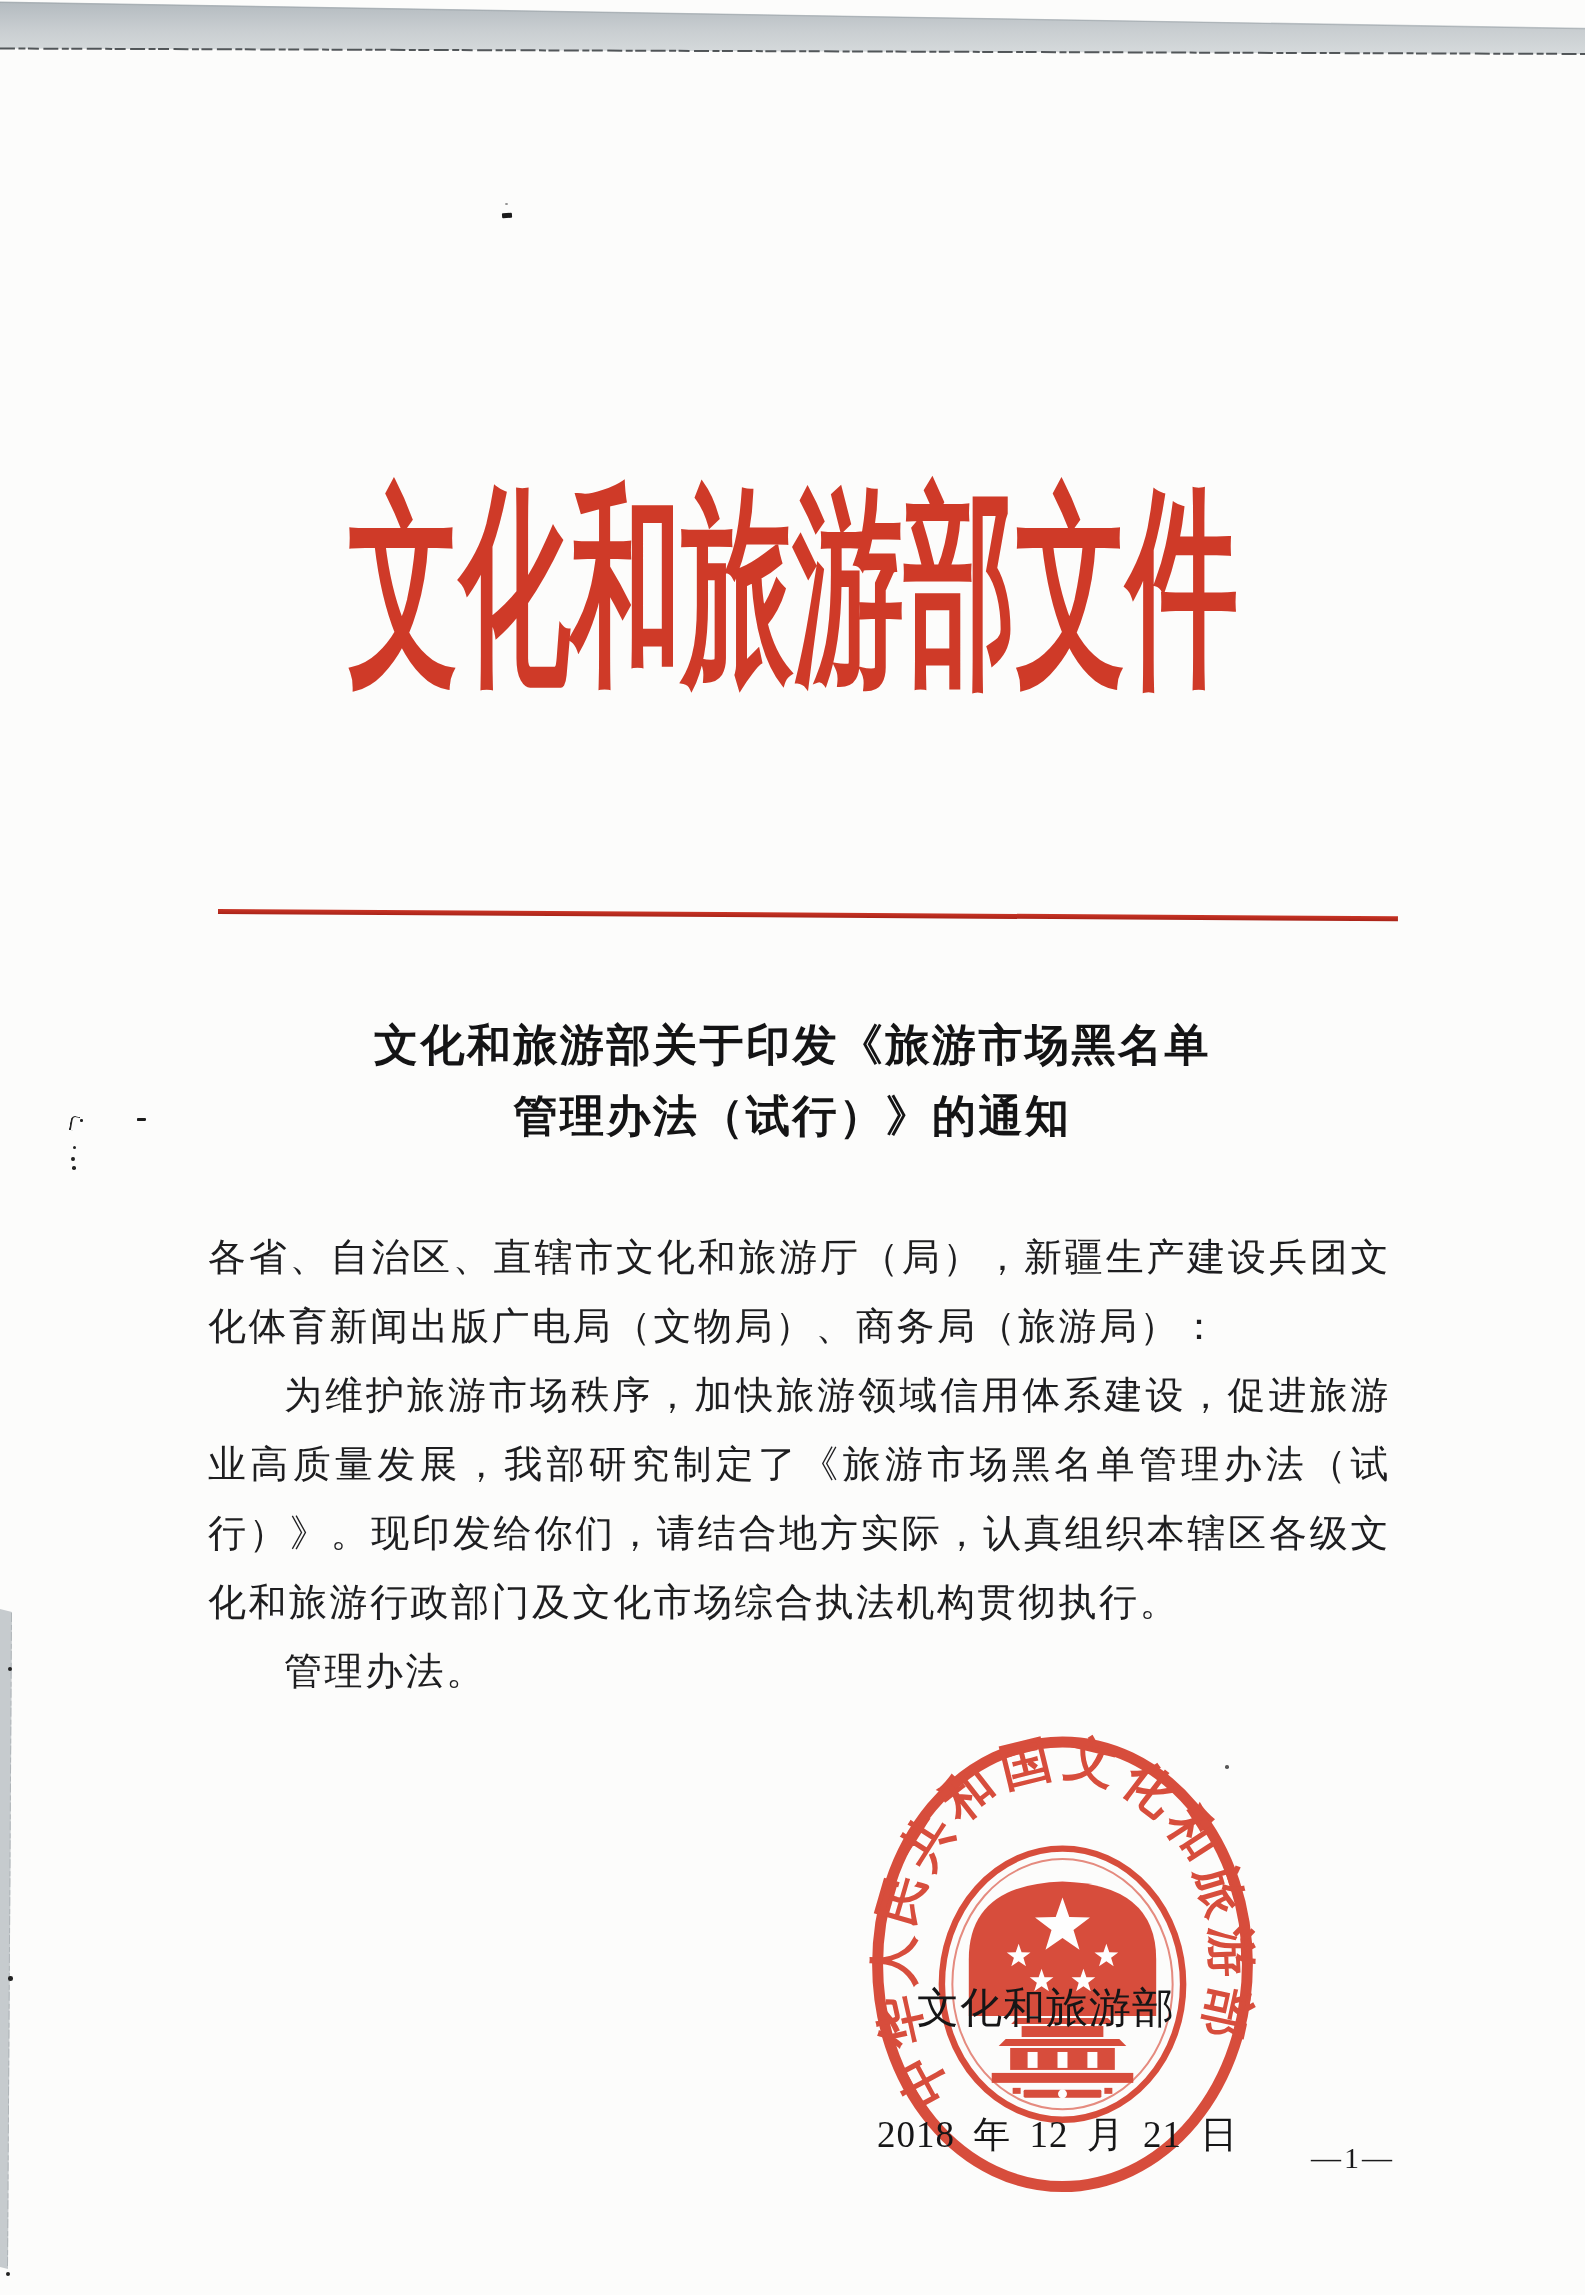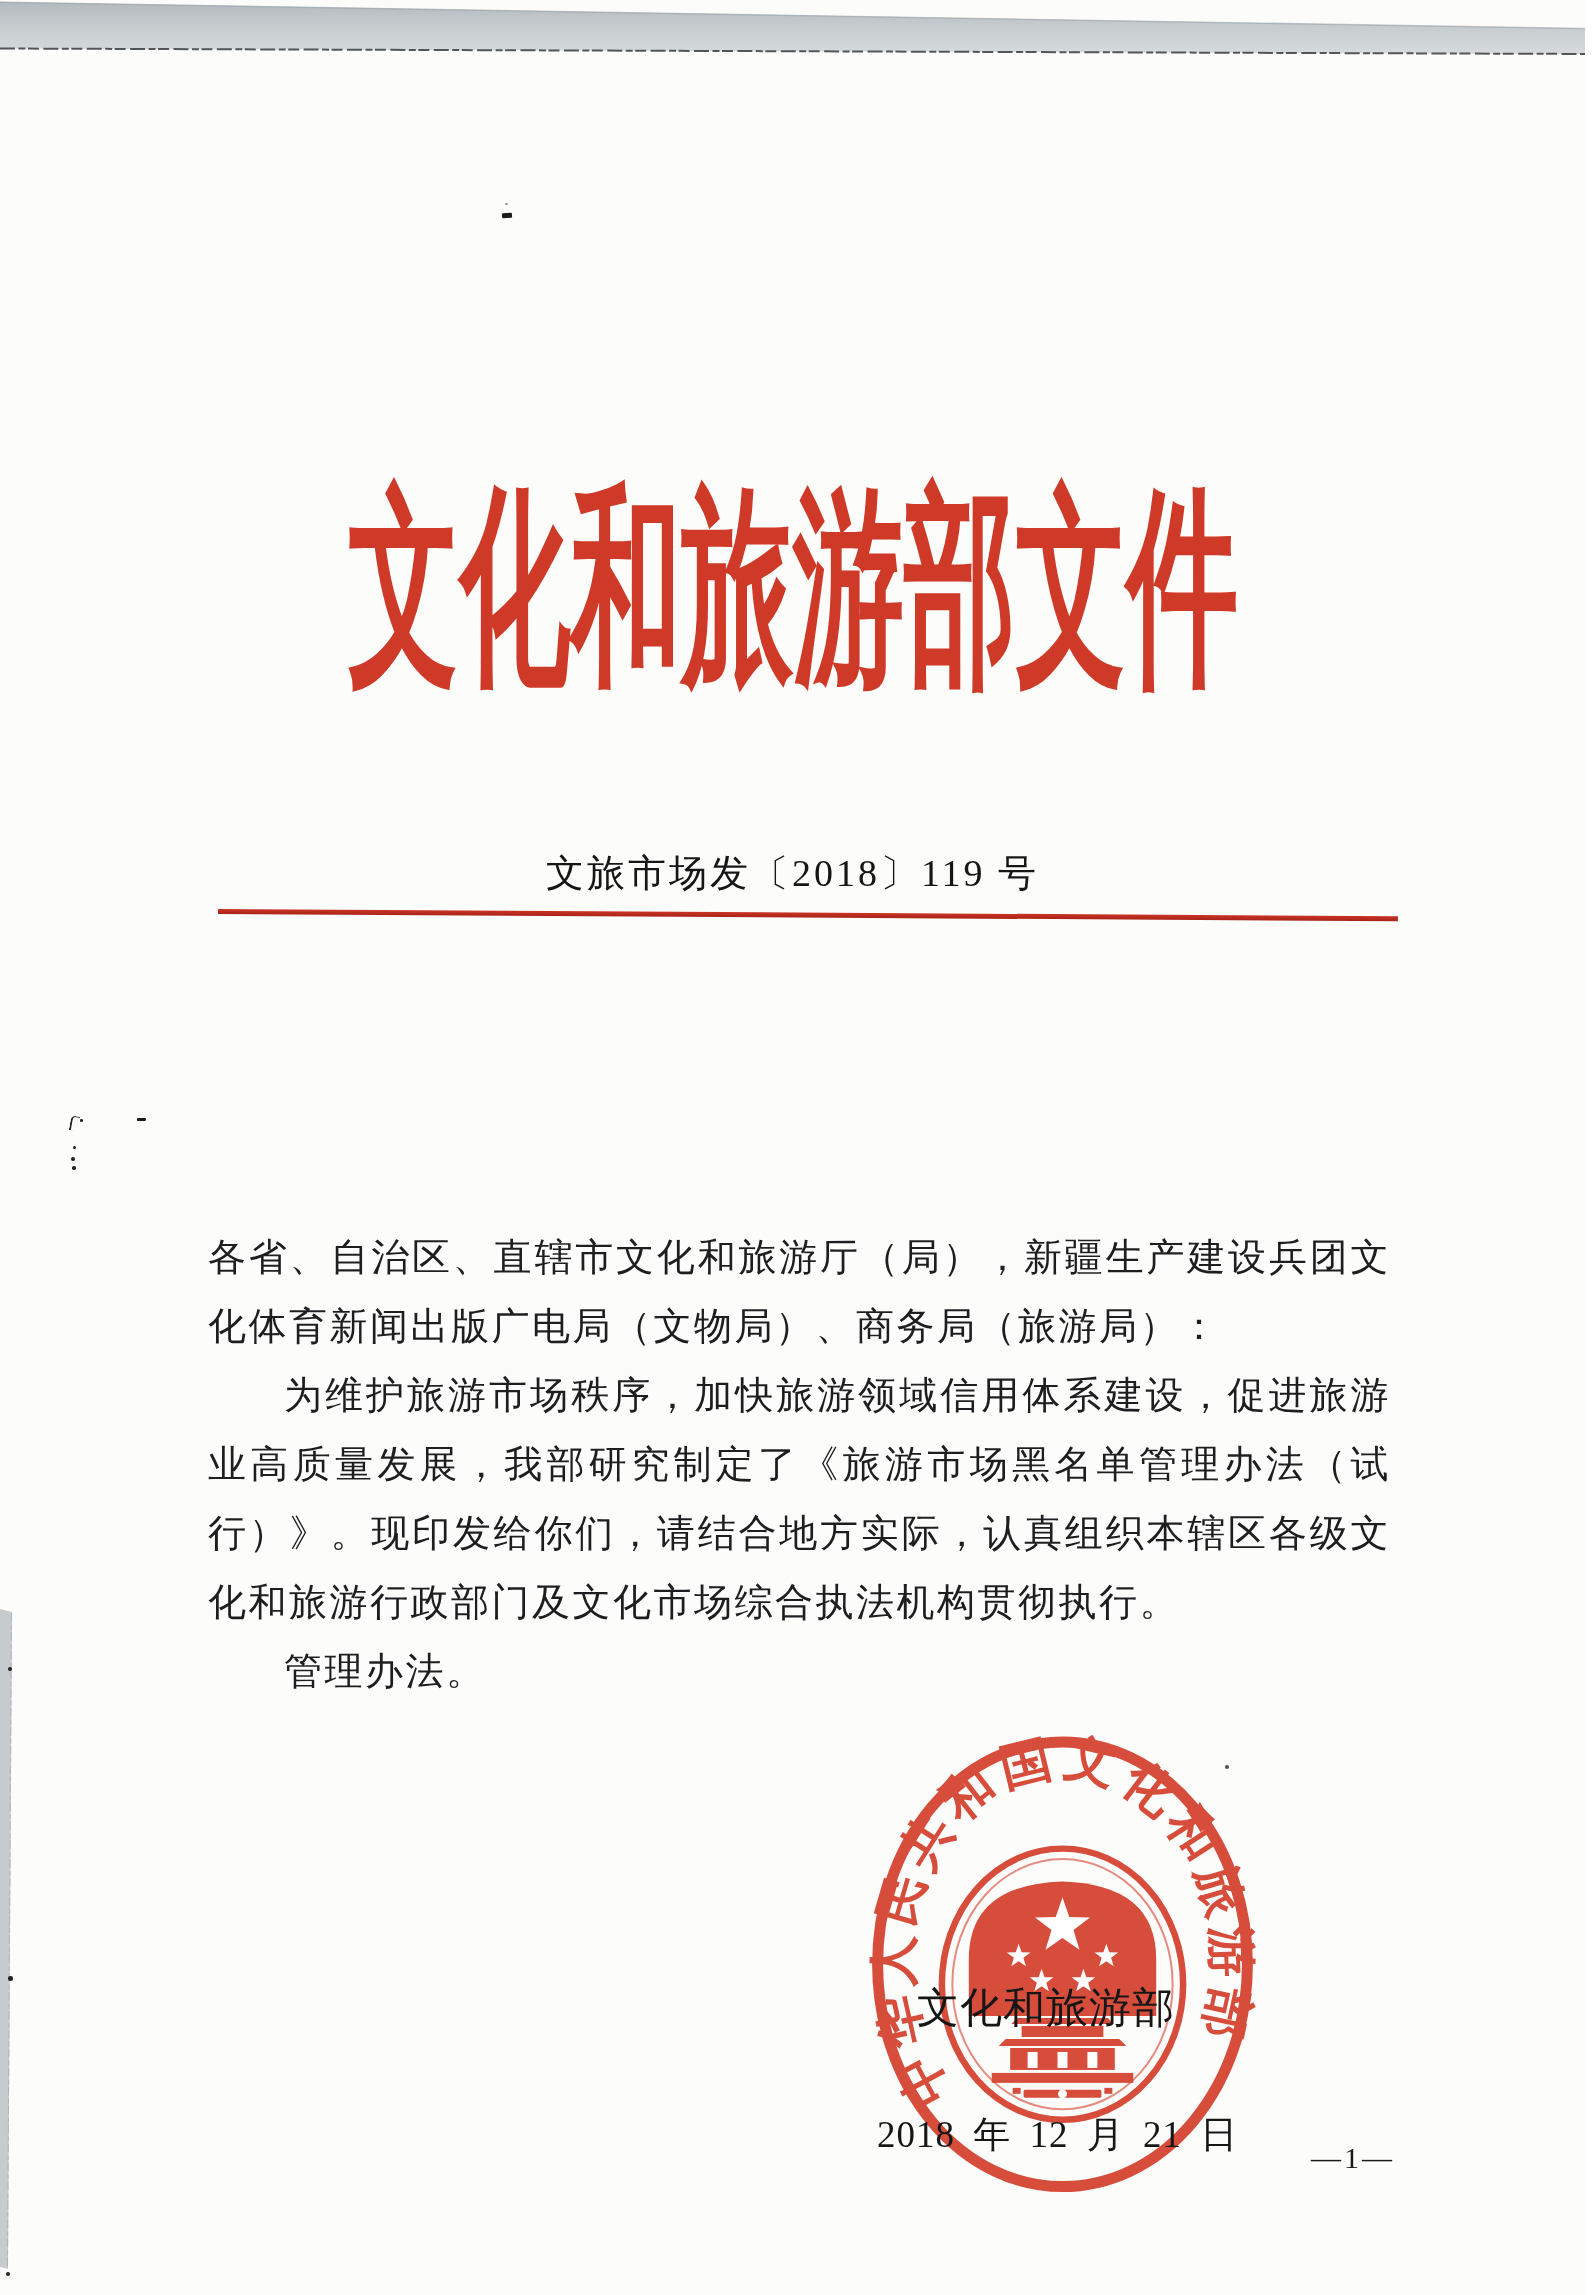--- a/index.html
+++ b/index.html
@@ -92,24 +92,27 @@
   <div class="speck abs" style="left:73px;top:1146px;width:3px;height:3px;"></div>
   <div class="speck abs" style="left:71px;top:1157px;width:3.5px;height:4px;"></div>
   <div class="speck abs" style="left:72px;top:1166px;width:3.5px;height:3.5px;"></div>
   <div class="speck abs" style="left:1225px;top:1765px;width:3.5px;height:3.5px;opacity:.75;"></div>
   <div class="speck abs" style="left:8px;top:1667px;width:4px;height:4px;"></div>
   <div class="speck abs" style="left:8px;top:1976px;width:4.5px;height:4.5px;"></div>
   <div class="speck abs" style="left:6px;top:2272px;width:4px;height:4px;"></div>
 
   <div id="header-title" class="abs">文化和旅游部文件</div>
 
-  <div id="doc-number" class="abs">文旅市场发〔2018〕119 号</div>
 
   <div id="red-divider" class="abs"></div>
 
+  <div id="notice-title" class="abs">
+    <div>文化和旅游部关于印发《旅游市场黑名单</div>
+    <div>管理办法（试行）》的通知</div>
+  </div>
 
   <div id="body-text" class="abs">
     <p>各省、自治区、直辖市文化和旅游厅（局），新疆生产建设兵团文化体育新闻出版广电局（文物局）、商务局（旅游局）：</p>
     <p class="indent">为维护旅游市场秩序，加快旅游领域信用体系建设，促进旅游业高质量发展，我部研究制定了《旅游市场黑名单管理办法（试行）》。现印发给你们，请结合地方实际，认真组织本辖区各级文化和旅游行政部门及文化市场综合执法机构贯彻执行。</p>
     <p class="indent">管理办法。</p>
   </div>
 
   <svg id="seal-svg" class="abs" viewBox="0 0 800 945">
     <defs>
       <path id="sealArc" d="M 225 782 A 305 378 0 1 1 575 782" fill="none"></path>

